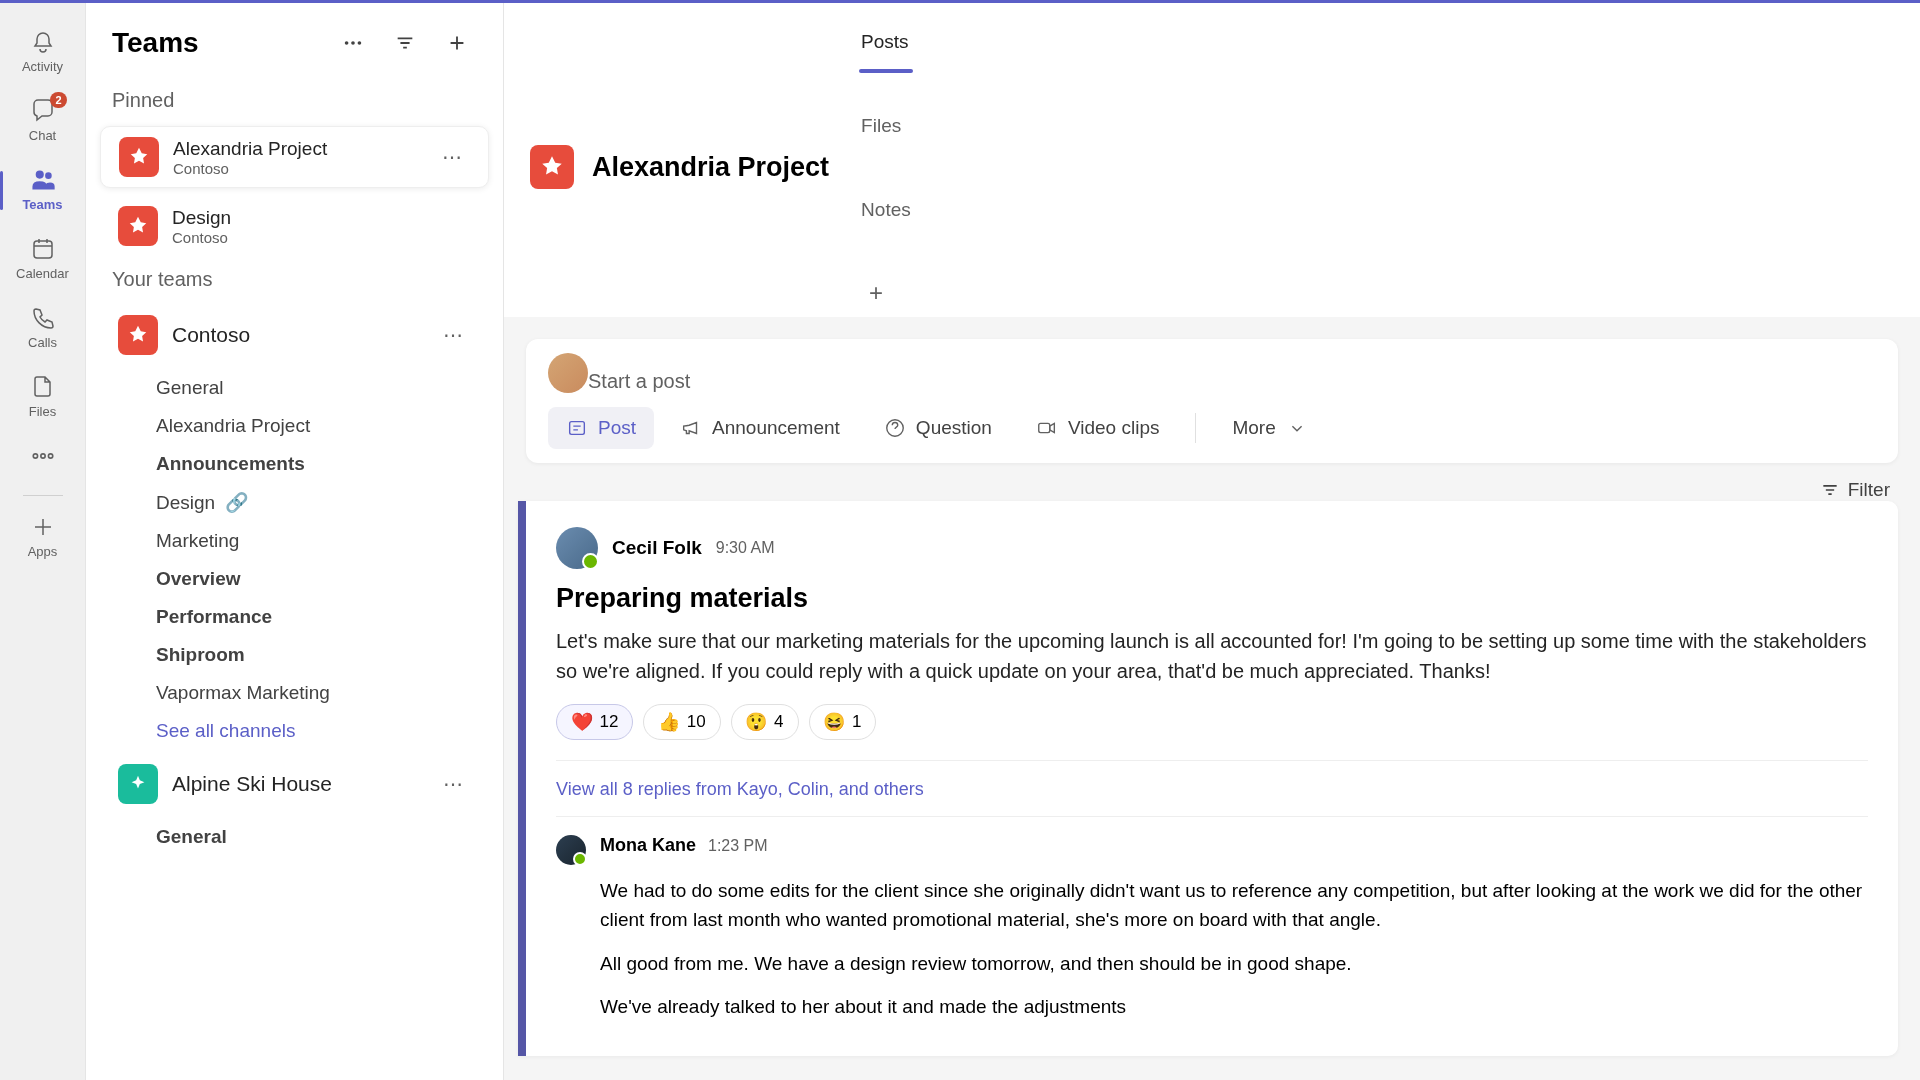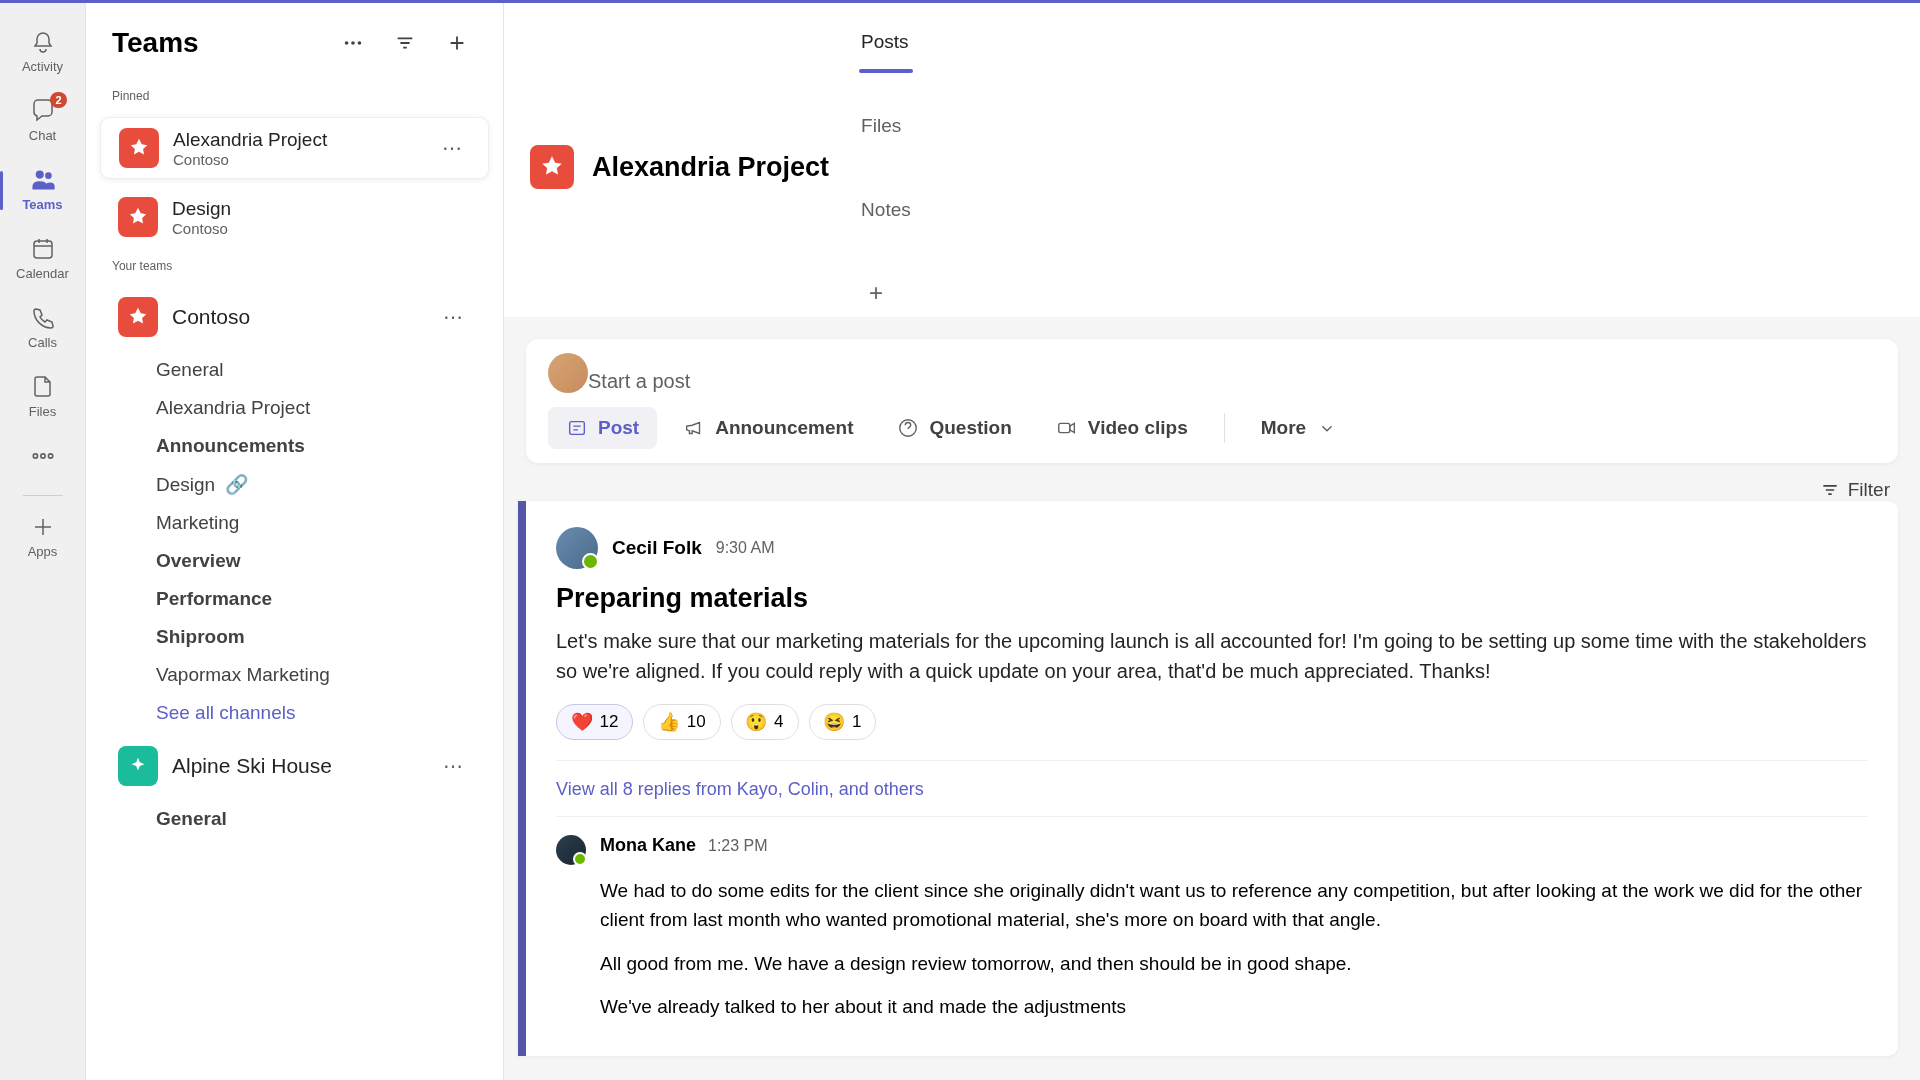--- a/index.html
+++ b/index.html
@@ -13,21 +13,21 @@
 .nav-item.active::before{content:"";position:absolute;left:-9px;top:12px;bottom:12px;width:3px;background:#5b5fc7;border-radius:2px;}
 .nav-item svg{width:26px;height:26px;stroke:#616161;fill:none;stroke-width:1.5;}
 .nav-item.active svg{stroke:#5b5fc7;fill:#5b5fc7;}
 .badge{position:absolute;top:2px;right:10px;background:#cc4a31;color:#fff;border-radius:10px;font-size:11px;padding:0 5px;min-width:16px;height:16px;line-height:16px;text-align:center;font-weight:600;}
 .nav-div{width:40px;height:1px;background:#d0d0d0;margin:10px 0;}
 .sidebar{width:418px;background:#fff;border-right:1px solid #e5e5e5;display:flex;flex-direction:column;}
 .sb-header{display:flex;align-items:center;padding:20px 26px 18px;gap:12px;}
 .sb-title{font-size:28px;font-weight:700;flex:1;}
 .icon-btn{width:40px;height:40px;display:flex;align-items:center;justify-content:center;cursor:pointer;border-radius:6px;color:#424242;}
 .icon-btn svg{width:22px;height:22px;}
-.section-label{font-size:12px;color:#616161;padding:8px 26px 10px;}
+.section-label{font-size:20px;color:#616161;padding:8px 26px 10px;}
 .team-item{display:flex;align-items:center;padding:10px 18px;margin:4px 14px;border-radius:10px;cursor:pointer;gap:14px;position:relative;}
 .team-item.selected{background:#fff;box-shadow:0 1px 6px rgba(0,0,0,0.08);border:1px solid #eee;}
 .team-avatar{width:40px;height:40px;border-radius:8px;display:flex;align-items:center;justify-content:center;color:#fff;font-weight:700;}
 .team-avatar.red{background:#e74c3c;}
 .team-avatar.teal{background:#1abc9c;}
 .team-avatar svg{width:22px;height:22px;fill:#fff;}
 .team-text{flex:1;display:flex;flex-direction:column;}
 .team-name{font-size:19px;color:#242424;}
 .team-sub{font-size:15px;color:#616161;}
 .team-more{color:#616161;font-size:20px;padding:4px 8px;}
@@ -44,21 +44,21 @@
 .tabs{display:flex;gap:28px;margin-left:12px;flex-direction:column;}
 .tab{font-size:19px;color:#616161;padding:14px 2px 20px;cursor:pointer;position:relative;}
 .tab.active{color:#242424;}
 .tab.active::after{content:"";position:absolute;bottom:0;left:0;right:0;height:4px;background:#5b5fc7;border-radius:2px;}
 .add-tab{color:#616161;font-size:24px;padding:10px;cursor:pointer;}
 .compose{margin:22px 22px 0;background:#fff;border-radius:12px;padding:14px 22px;box-shadow:0 1px 4px rgba(0,0,0,0.06);}
 .compose-row{display:flex;align-items:flex-end;margin-bottom:14px;}
 .user-avatar{width:40px;height:40px;border-radius:50%;background:linear-gradient(135deg,#d4a574,#c98b5e);}
 .compose-input{font-size:20px;color:#616161;}
 .compose-actions{display:flex;align-items:center;gap:8px;}
-.ca-btn{display:flex;align-items:center;gap:10px;padding:10px 18px;font-size:19px;color:#424242;border-radius:8px;cursor:pointer;font-weight:bold;}
+.ca-btn{display:flex;align-items:center;gap:10px;padding:10px 18px;font-size:19px;color:#424242;border-radius:8px;cursor:pointer;}
 .ca-btn.primary{background:#f0f0f5;color:#5b5fc7;}
 .ca-btn svg{width:22px;height:22px;stroke:#616161;fill:none;stroke-width:1.5;}
 .ca-btn.primary svg{stroke:#5b5fc7;}
 .ca-sep{width:1px;height:30px;background:#e0e0e0;margin:0 10px;}
 .filter-row{display:flex;justify-content:flex-end;padding:16px 30px 0;align-items:center;gap:10px;}
 .filter-btn{display:flex;align-items:center;gap:8px;font-size:19px;color:#424242;cursor:pointer;}
 .post-card{margin:0 22px 0 14px;background:#fff;border-radius:0 10px 10px 0;border-left:8px solid #5556a6;padding:26px 30px 20px;box-shadow:0 1px 4px rgba(0,0,0,0.05);}
 .post-head{display:flex;align-items:center;gap:14px;margin-bottom:14px;}
 .post-avatar{width:42px;height:42px;border-radius:50%;background:linear-gradient(135deg,#6a8caf,#4a6a8a);position:relative;}
 .post-avatar::after{content:"";position:absolute;bottom:-1px;right:-1px;width:13px;height:13px;background:#6bb700;border:2px solid #fff;border-radius:50%;}

